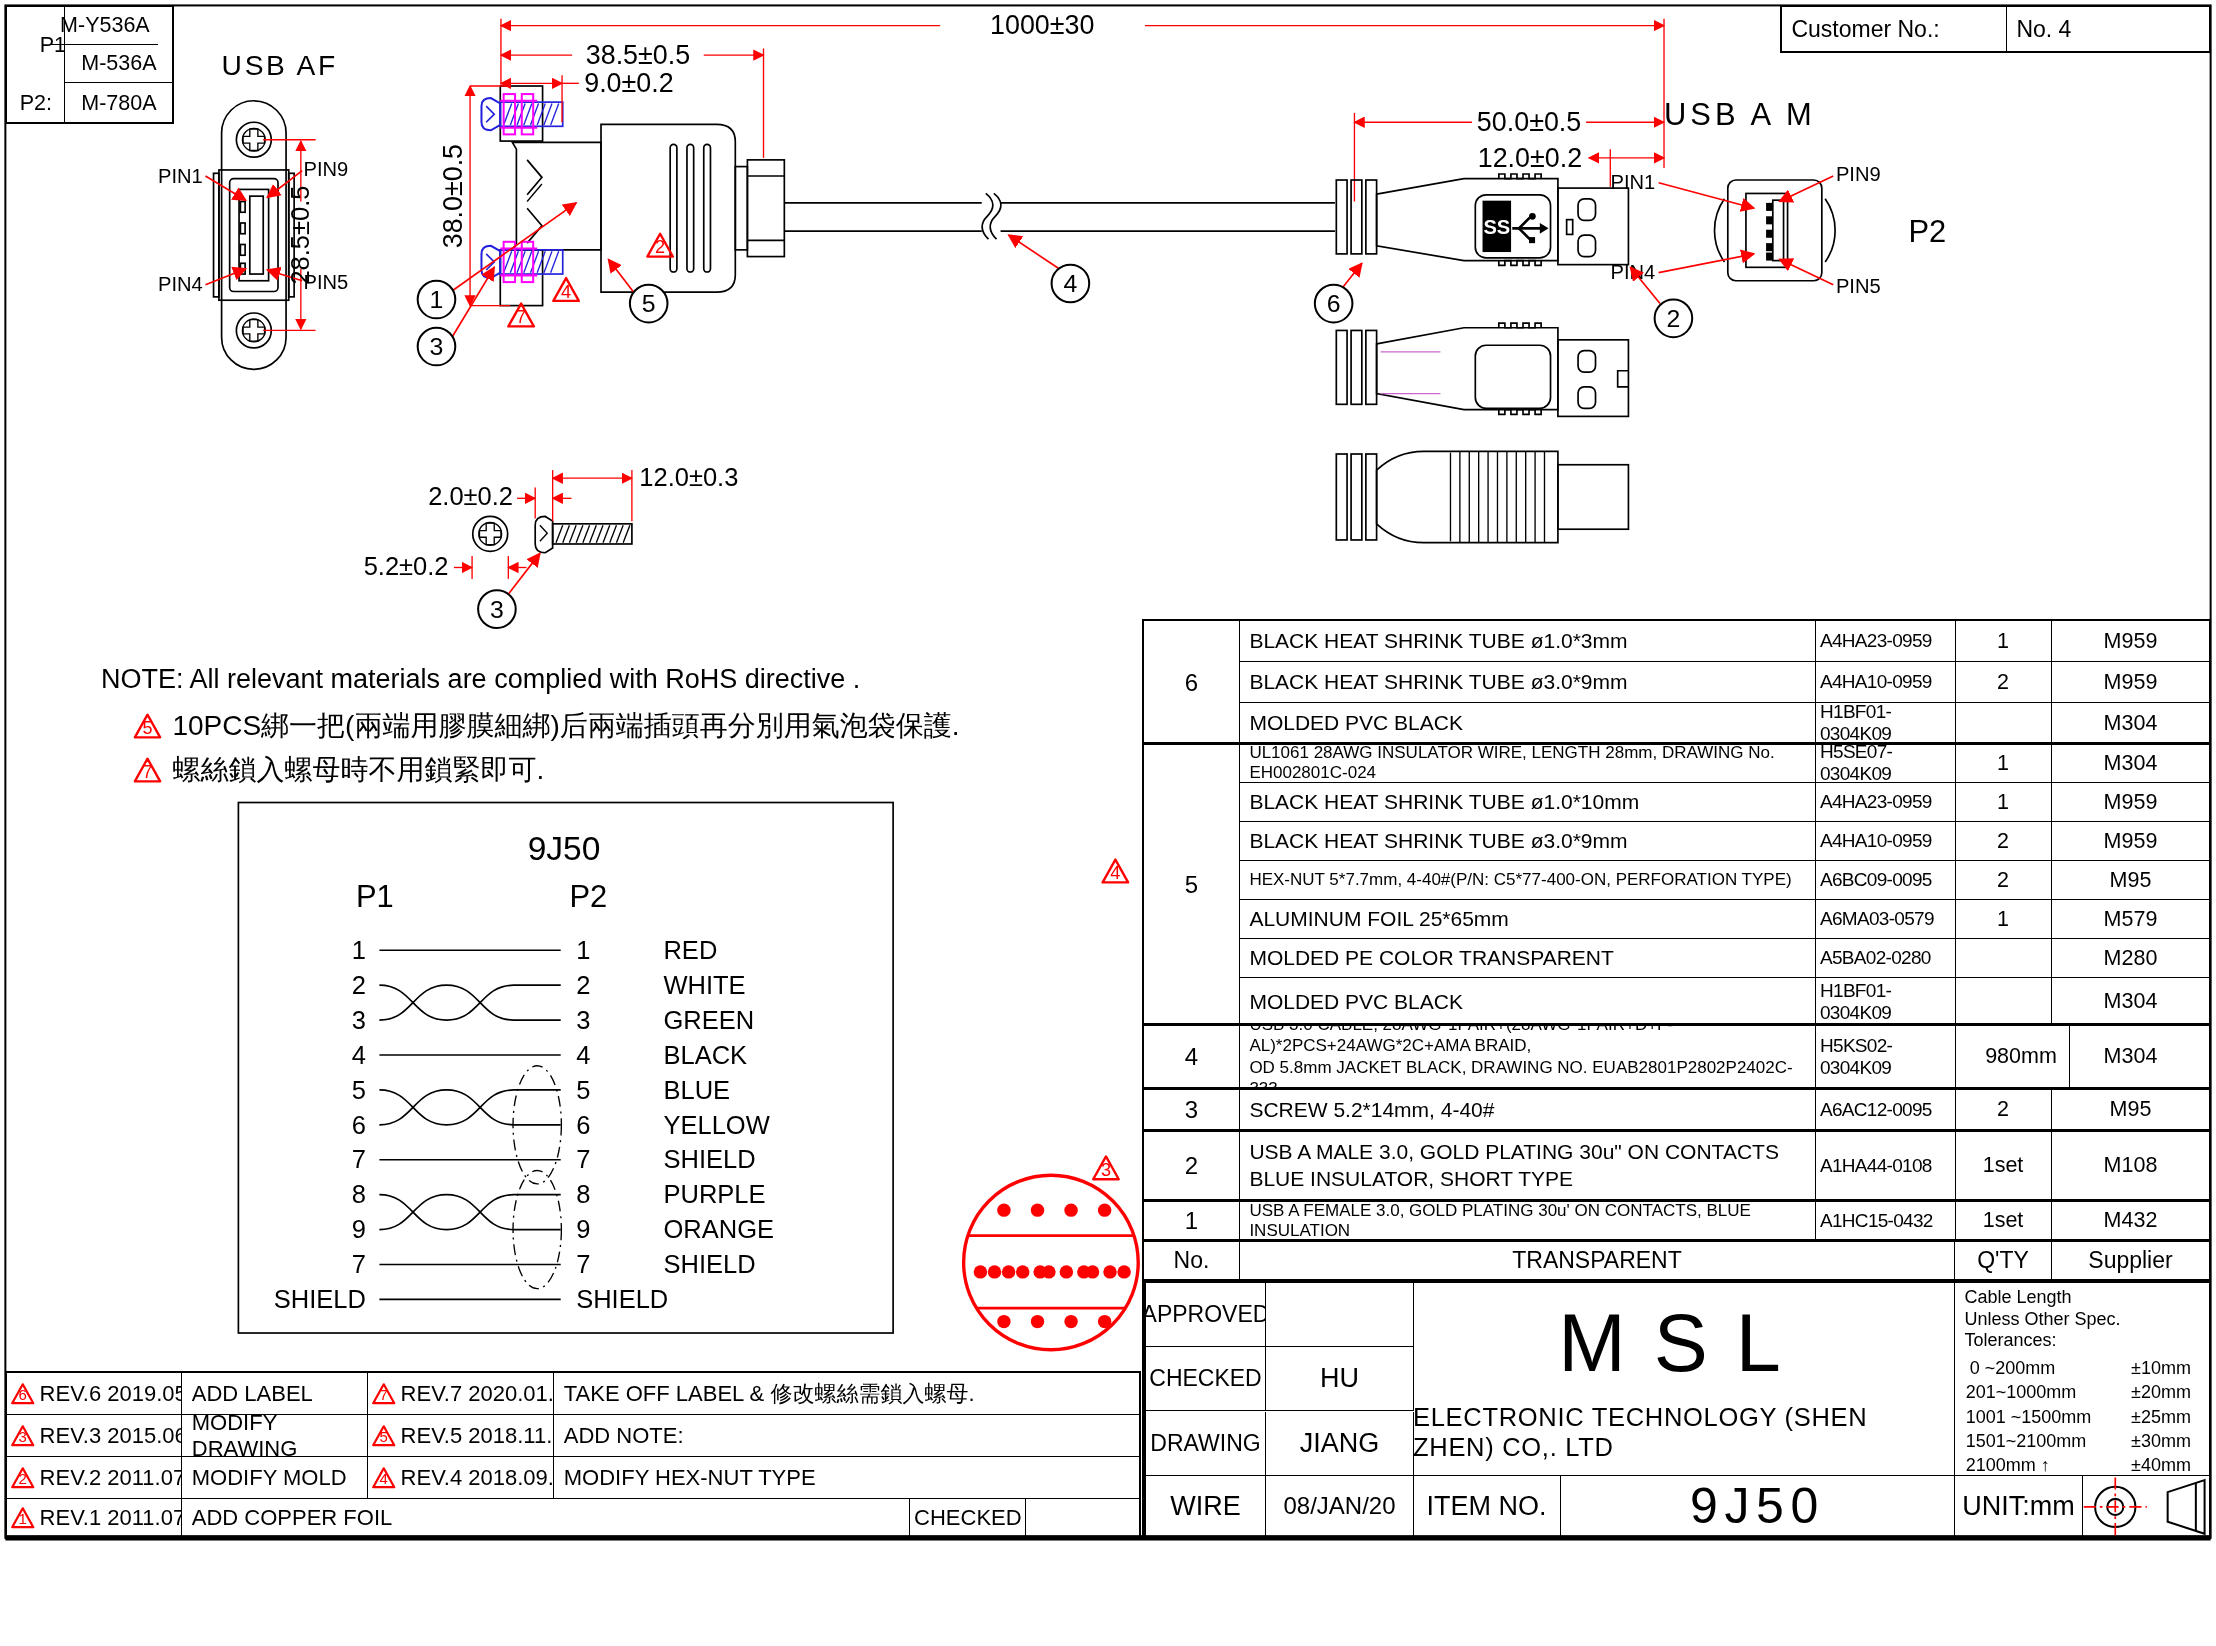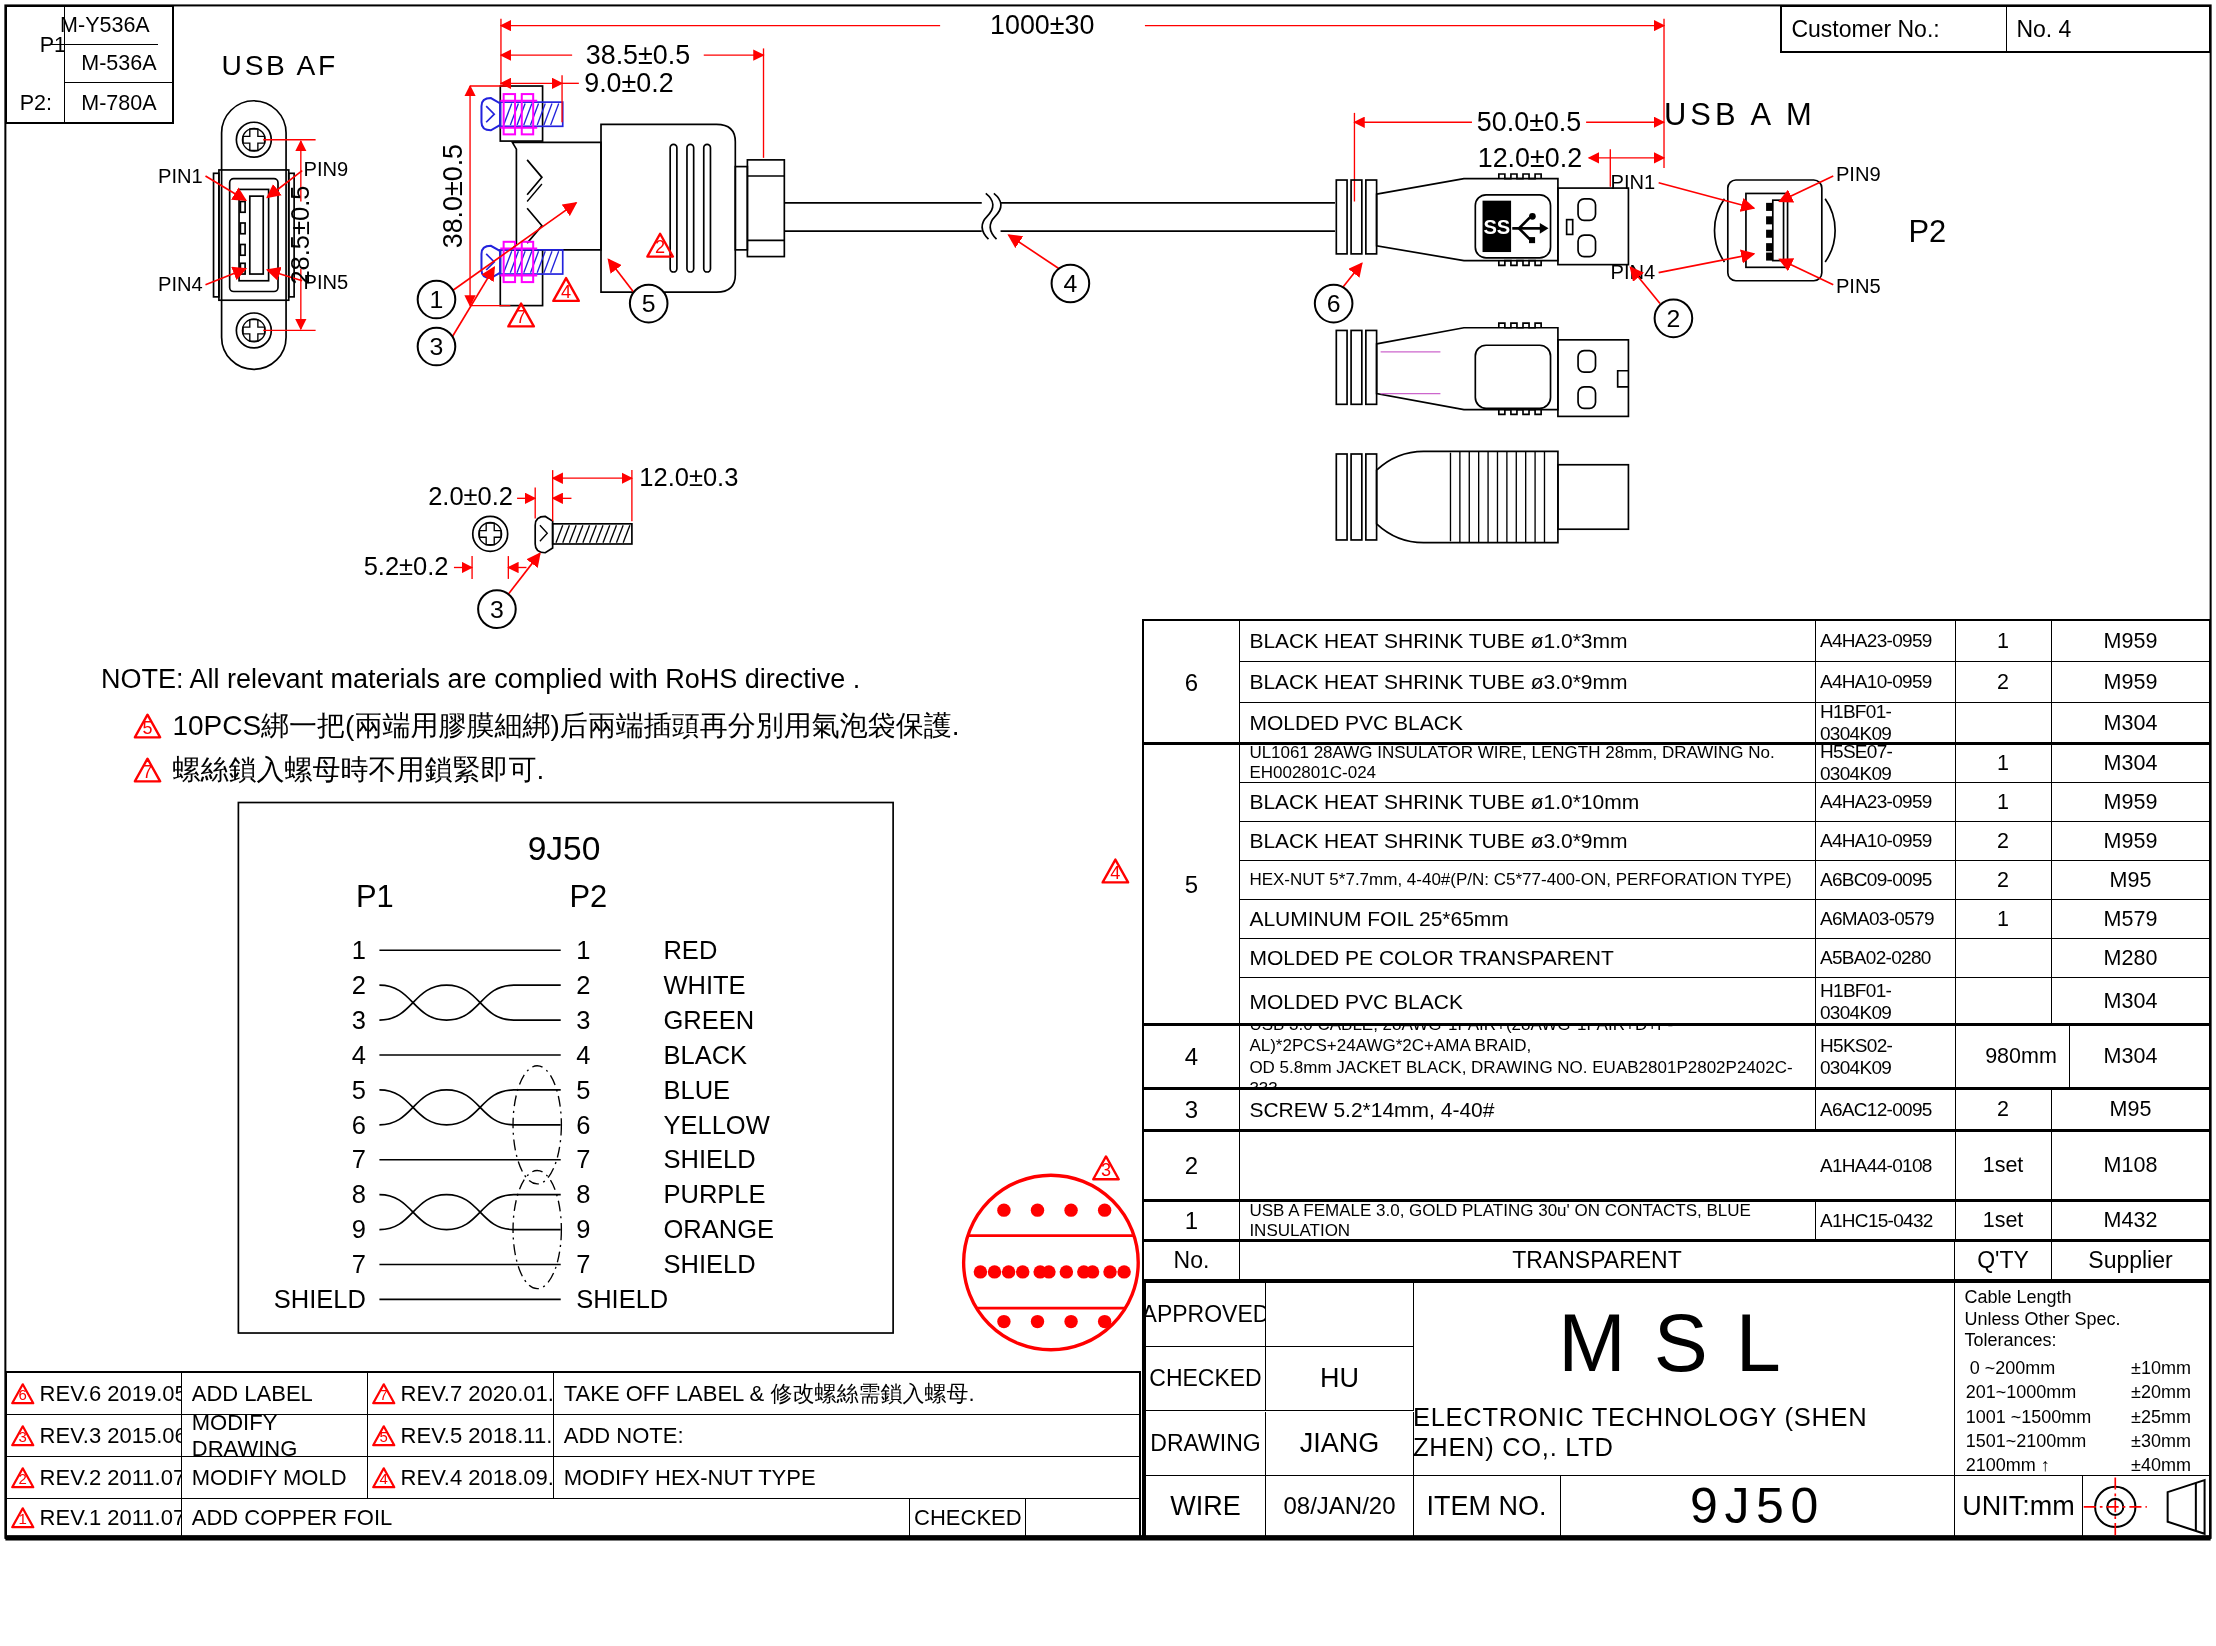--- a/index.html
+++ b/index.html
@@ -662,20 +662,24 @@
   <div class="cell pn" style="left:672px;top:468px;width:140px;height:42px;">
       <span>A6AC12-0095</span>
     </div>
   <div class="cell ctr f32" style="left:811px;top:468px;width:97px;height:42px;">
       <span>2</span>
     </div>
   <div class="cell ctr f32 noR" style="left:908px;top:468px;width:157px;height:42px;">
       <span>M95</span>
     </div>
 
+  <div class="cell f31 pad col" style="left:96px;top:510px;width:576px;height:70px;">
+      <span>USB A MALE 3.0, GOLD PLATING 30u" ON CONTACTS</span>
+      <span>BLUE INSULATOR, SHORT TYPE</span>
+    </div>
   <div class="cell pn" style="left:672px;top:510px;width:140px;height:70px;">
       <span>A1HA44-0108</span>
     </div>
   <div class="cell ctr f32" style="left:811px;top:510px;width:97px;height:70px;">
       <span>1set</span>
     </div>
   <div class="cell ctr f32 noR" style="left:908px;top:510px;width:157px;height:70px;">
       <span>M108</span>
     </div>
 

